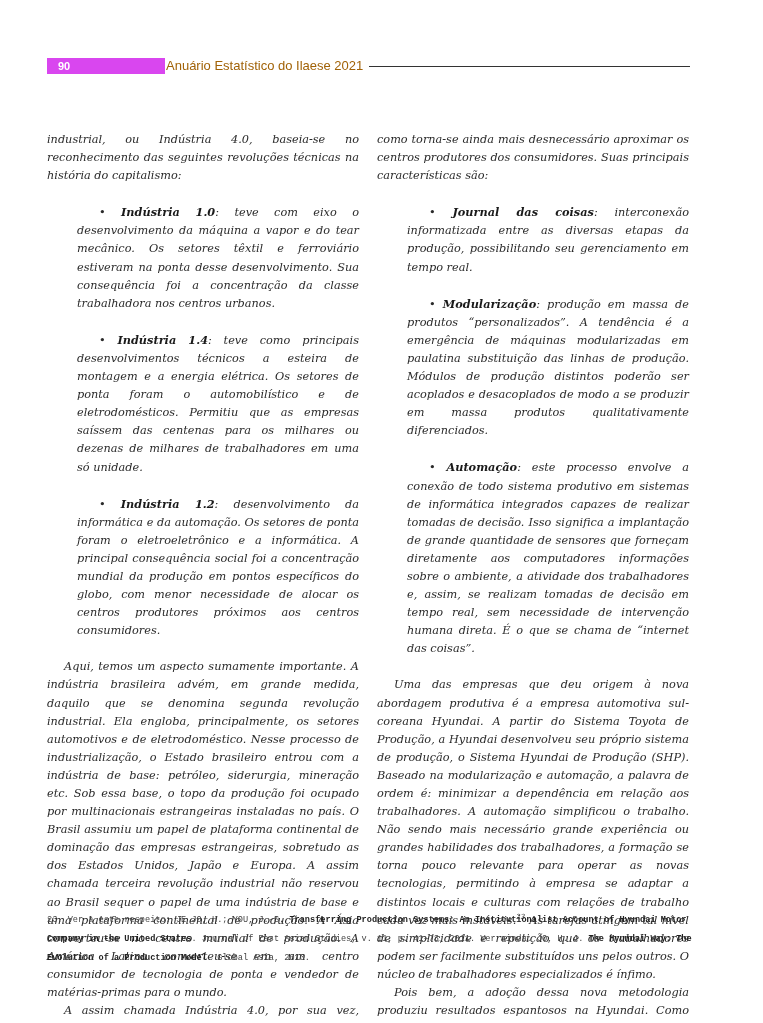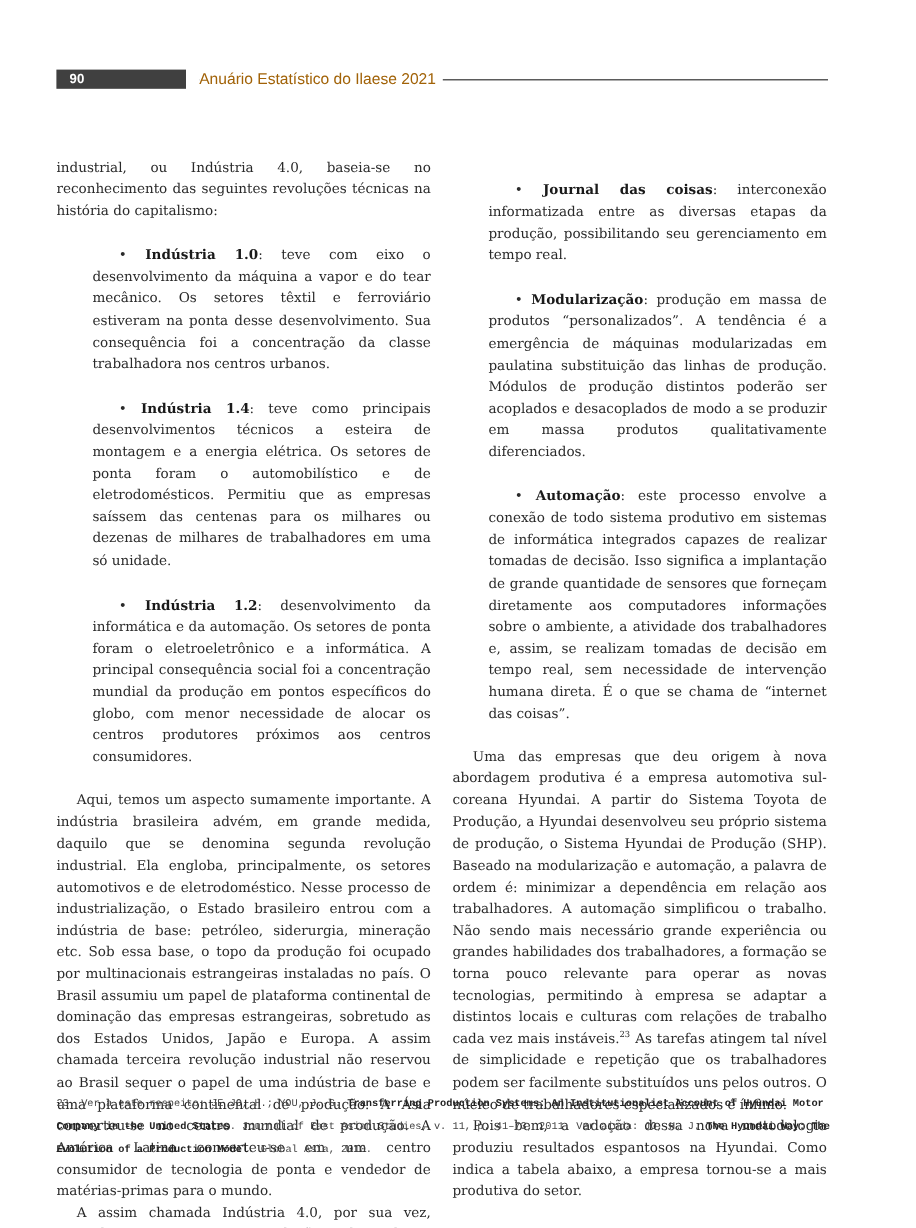--- a/index.html
+++ b/index.html
@@ -1,25 +1,25 @@
 <!DOCTYPE html>
 <html><head>
 <meta charset="utf-8">
 <style>
   html, body { margin:0; padding:0; background:#ffffff; }
   body { width:763px; height:1023px; position:relative; overflow:hidden; color:#2a2a2a; }
   .header { position:absolute; top:58px; left:47px; width:643px; height:16px; }
-  .page-num { position:absolute; left:0; top:0; width:108px; height:16px; background:#404040; color:#fff;
+  .page-num { position:absolute; left:0; top:0; width:118px; height:16px; background:#d946ef; color:#fff;
     font-family:"Liberation Sans", sans-serif; font-size:11px; font-weight:bold; line-height:16px; padding-left:11px; box-sizing:border-box; }
   .running-title { position:absolute; left:119px; top:0; font-family:"Liberation Sans", sans-serif; font-size:13px; line-height:16px; color:#a16207; white-space:nowrap; background:#fff; padding-right:6px; }
   .rule { position:absolute; left:119px; right:0; top:8px; border-top:1.3px solid #333; }
   .col { position:absolute; top:131px; width:312px; font-family:"DejaVu Serif", serif; font-size:11.3px; line-height:18.1px; text-align:justify; hyphens:manual; }
   .col.left { left:47px; }
   .col.right { left:377px; }
-  .col p { margin:0; text-indent:0; }
+  .col p { margin:0; text-indent:0;font-style:italic; }
   .col p.ind { text-indent:17px; }
   .col p.bullet { text-indent:22px;margin-left:30px; }
   .gap { height:18px; }
   b { font-weight:bold; color:#1a1a1a; }
   sup { font-size:7px; line-height:0; }
   .footnote { position:absolute; left:47px; top:911px; width:650px; font-family:Liberation Mono, monospace; font-size:8.6px; line-height:19px; color:#444; }
   .footnote b { color:#222; }
 </style>
 </head>
 <body>
@@ -37,20 +37,21 @@
   <div class="gap"></div>
   <p class="bullet">• <b>Indústria 1.4</b><span>: teve como principais desenvolvimentos técnicos a esteira de montagem e a energia elétrica. Os setores de ponta foram o automobilístico e de eletrodomésticos. Permitiu que as empresas saíssem das centenas para os milhares ou dezenas de milhares de trabalhadores em uma só unidade.</span></p>
   <div class="gap"></div>
   <p class="bullet">• <b>Indústria 1.2</b><span>: desenvolvimento da informática e da automação. Os setores de ponta foram o eletroeletrônico e a informática. A principal consequência social foi a concentração mundial da produção em pontos específicos do globo, com menor necessidade de alocar os centros produtores próximos aos centros consumidores.</span></p>
   <div class="gap"></div>
   <p class="ind">Aqui, temos um aspecto sumamente importante. A indústria brasileira advém, em grande medida, daquilo que se denomina segunda revolução industrial. Ela engloba, principalmente, os setores automotivos e de eletrodoméstico. Nesse processo de industrialização, o Estado brasileiro entrou com a indústria de base: petróleo, siderurgia, mineração etc. Sob essa base, o topo da produção foi ocupado por multinacionais estrangeiras instaladas no país. O Brasil assumiu um papel de plataforma continental de dominação das empresas estrangeiras, sobretudo as dos Estados Unidos, Japão e Europa. A assim chamada terceira revolução industrial não reservou ao Brasil sequer o papel de uma indústria de base e uma plataforma continental de produção. A Ásia converteu-se no centro mundial de produção. A América Latina converteu-se em um centro consumidor de tecnologia de ponta e vendedor de matérias-primas para o mundo.</p>
   <p class="ind">A assim chamada Indústria 4.0, por sua vez, centraliza e concentra a produção industrial em patamares inauditos. Não apenas se eleva o abismo de conhecimento necessário para produzir sob essa nova base</p>
 </div>
 
 <div class="col right">
+  <p>como torna-se ainda mais desnecessário aproximar os centros produtores dos consumidores. Suas principais características são:</p>
   <div class="gap"></div>
   <p class="bullet">• <b>Journal das coisas</b><span>: interconexão informatizada entre as diversas etapas da produção, possibilitando seu gerenciamento em tempo real.</span></p>
   <div class="gap"></div>
   <p class="bullet">• <b>Modularização</b><span>: produção em massa de produtos “personalizados”. A tendência é a emergência de máquinas modularizadas em paulatina substituição das linhas de produção. Módulos de produção distintos poderão ser acoplados e desacoplados de modo a se produzir em massa produtos qualitativamente diferenciados.</span></p>
   <div class="gap"></div>
   <p class="bullet">• <b>Automação</b><span>: este processo envolve a conexão de todo sistema produtivo em sistemas de informática integrados capazes de realizar tomadas de decisão. Isso significa a implantação de grande quantidade de sensores que forneçam diretamente aos computadores informações sobre o ambiente, a atividade dos trabalhadores e, assim, se realizam tomadas de decisão em tempo real, sem necessidade de intervenção humana direta. É o que se chama de “internet das coisas”.</span></p>
   <div class="gap"></div>
   <p class="ind"><span>Uma das empresas que deu origem à nova abordagem produtiva é a empresa automotiva sul-coreana Hyundai. A partir do Sistema Toyota de Produção, a Hyundai desenvolveu seu próprio sistema de produção, o Sistema Hyundai de Produção (SHP). Baseado na modularização e automação, a palavra de ordem é: minimizar a dependência em relação aos trabalhadores. A automação simplificou o trabalho. Não sendo mais necessário grande experiência ou grandes habilidades dos trabalhadores, a formação se torna pouco relevante para operar as novas tecnologias, permitindo à empresa se adaptar a distintos locais e culturas com relações de trabalho cada vez mais instáveis.</span><sup>23</sup><span> As tarefas atingem tal nível de simplicidade e repetição que os trabalhadores podem ser facilmente substituídos uns pelos outros. O núcleo de trabalhadores especializados é ínfimo.</span></p>
   <p class="ind">Pois bem, a adoção dessa nova metodologia produziu resultados espantosos na Hyundai. Como indica a tabela abaixo, a empresa tornou-se a mais produtiva do setor.</p>
 </div>

